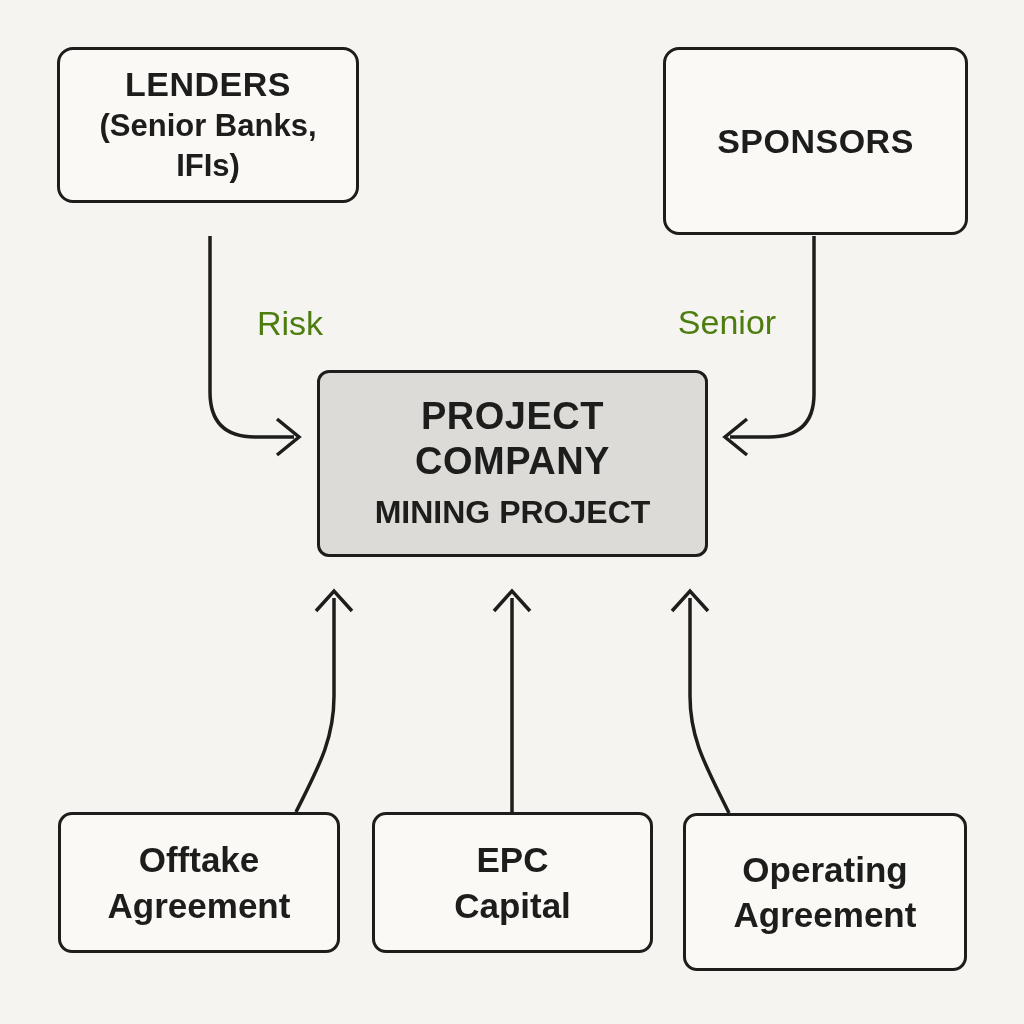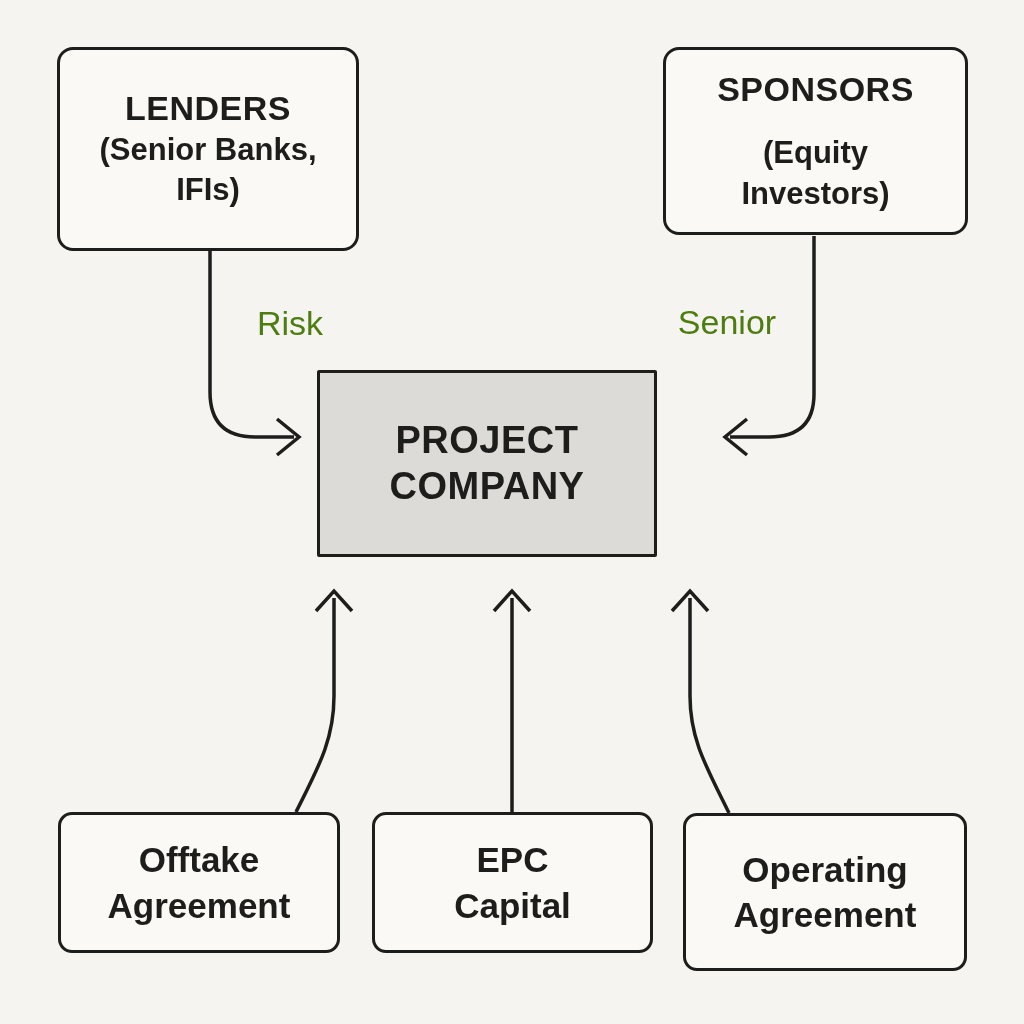--- a/index.html
+++ b/index.html
@@ -46,27 +46,27 @@
     line-height: 1.25;
     letter-spacing: 0.5px;
   }
   .node .subtitle {
     font-size: 31px;
     font-weight: 700;
     line-height: 1.3;
   }
   .node .subtitle span { display: block; }
 
-  .node.lenders   { left: 57px;  top: 47px;  width: 302px; height: 204px; }
+  .node.lenders   { left: 57px;  top: 47px;  width: 302px; height: 156px; }
   .node.sponsors  { left: 663px; top: 47px;  width: 305px; height: 188px; gap: 23px; }
 
   .node.project {
-    left: 317px; top: 370px; width: 340px; height: 187px;
+    left: 317px; top: 370px; width: 391px; height: 187px;
     background: #dcdbd8;
-    border-radius: 2px;
+    border-radius: 12px;
   }
   .node.project .title { font-size: 38px; line-height: 1.2; }
   .node.project .title span { display: block; }
   .node.project .subtitle { font-size: 32px; font-weight: 600; margin-top: 7px; }
 
   .node.contract { border-radius: 14px; }
   .node.contract .lines { font-size: 35px; font-weight: 600; line-height: 1.3; }
   .node.contract .lines span { display: block; }
 
   .node.offtake   { left: 58px;  top: 812px; width: 282px; height: 141px; text-align: center; }
@@ -121,31 +121,28 @@
   <div class="node lenders">
     <div class="title">LENDERS</div>
     <div class="subtitle">
       <span>(Senior Banks,</span>
       <span>IFIs)</span>
     </div>
   </div>
 
   <div class="node sponsors">
     <div class="title">SPONSORS</div>
-    <div class="subtitle">
-      <span>(Equity</span>
-      <span>Investors)</span>
-    </div>
   </div>
 
   <div class="node project">
     <div class="title">
       <span>PROJECT</span>
       <span>COMPANY</span>
     </div>
+    <div class="subtitle">MINING PROJECT</div>
   </div>
 
   <div class="node contract offtake">
     <div class="lines">
       <span>Offtake</span>
       <span>Agreement</span>
     </div>
   </div>
 
   <div class="node contract epc">

